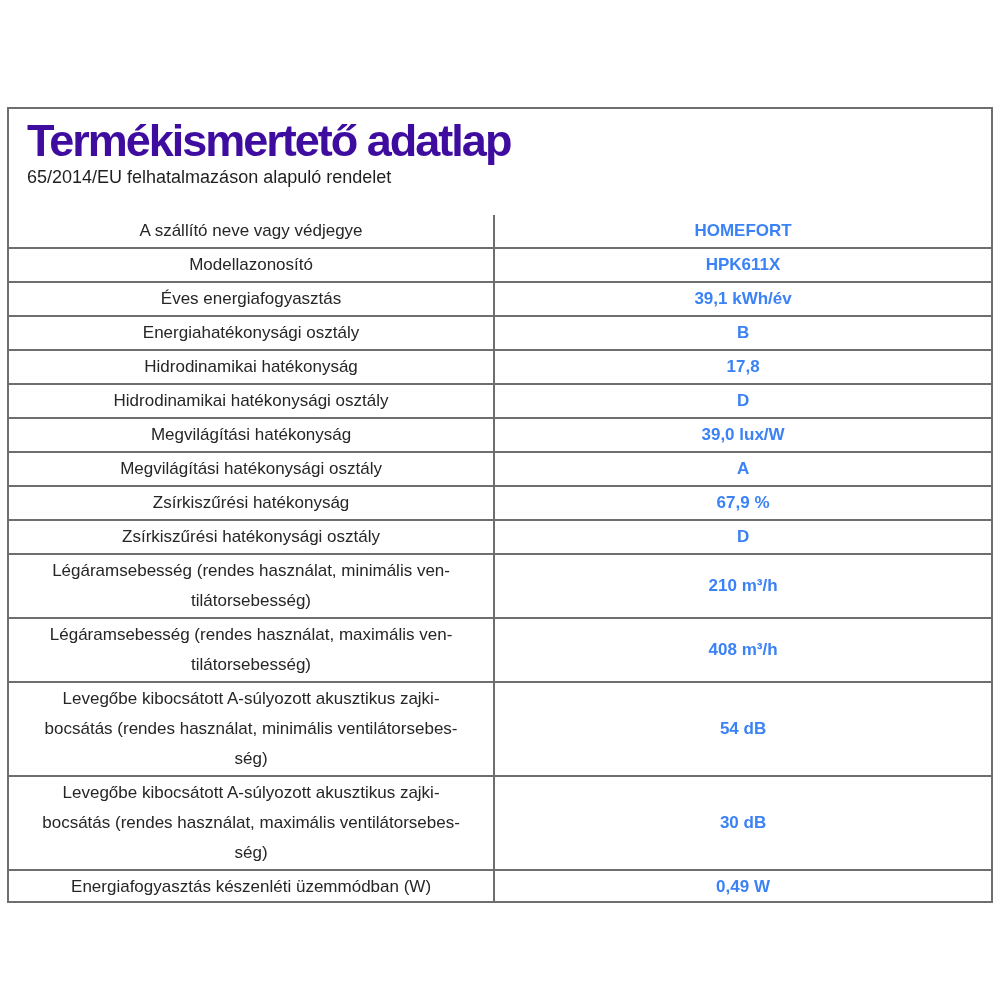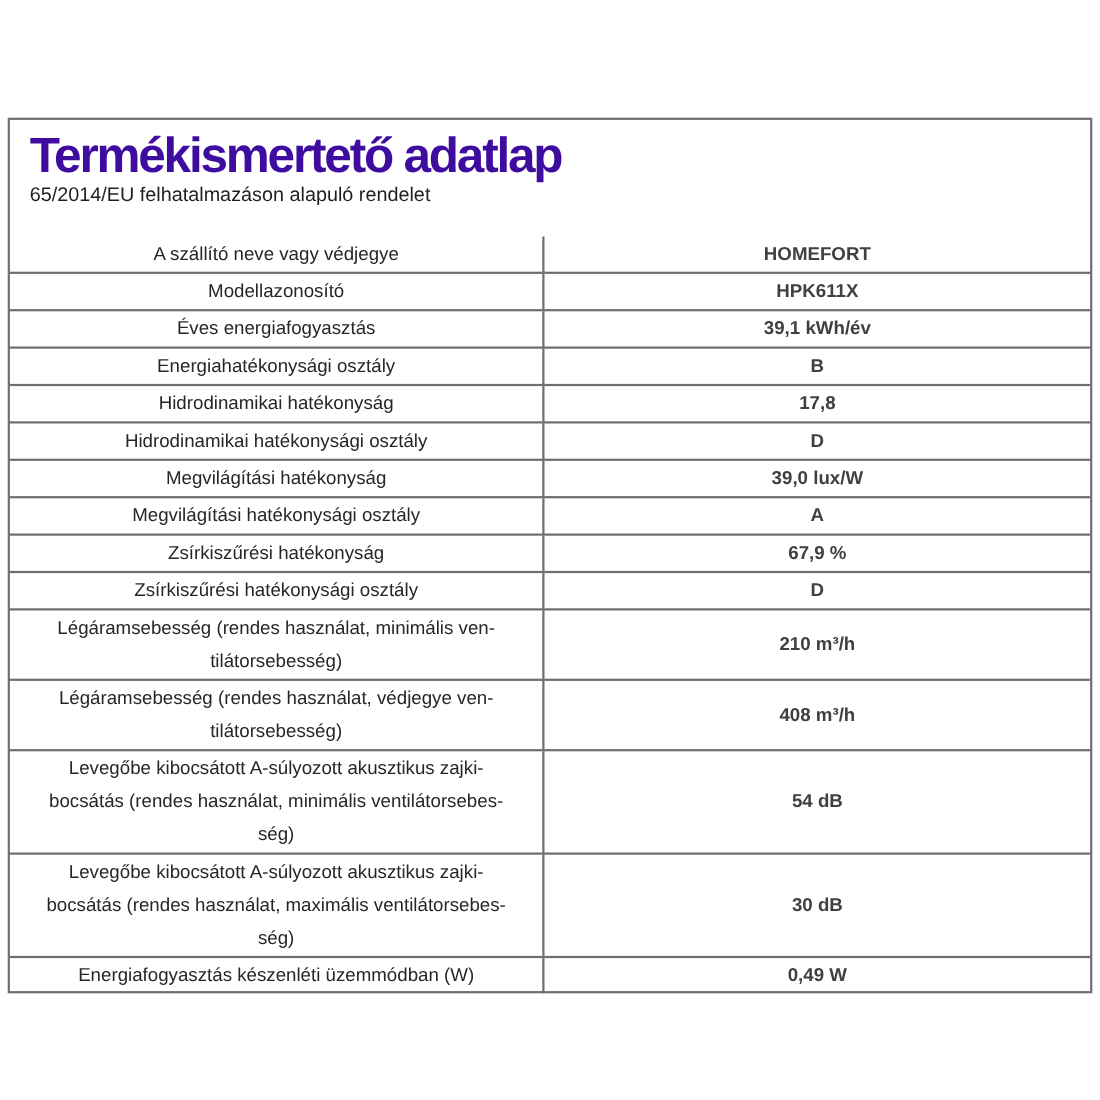--- a/index.html
+++ b/index.html
@@ -68,21 +68,21 @@
   table.spec tr:last-child td  { border-bottom: none; }
   table.spec tr:first-child td { border-top: none; }
   td.label {
     text-align: center;
     white-space: pre-line;
     color: #262626;
   }
   td.value {
     text-align: center;
     font-weight: bold;
-    color: #404040;
+    color: #3b82f6;
     margin-top: 42px;
   }
 </style>
 </head>
 <body>
 
 <div class="page">
   <div class="frame">
     <div class="header">
       <div class="title">Termékismertető adatlap</div>
@@ -129,21 +129,21 @@
         <tr>
           <td class="label">Zsírkiszűrési hatékonysági osztály</td>
           <td class="value">D</td>
         </tr>
         <tr>
           <td class="label">Légáramsebesség (rendes használat, minimális ven-
 tilátorsebesség)</td>
           <td class="value">210 m³/h</td>
         </tr>
         <tr>
-          <td class="label">Légáramsebesség (rendes használat, védjegye ven-
+          <td class="label">Légáramsebesség (rendes használat, maximális ven-
 tilátorsebesség)</td>
           <td class="value">408 m³/h</td>
         </tr>
         <tr>
           <td class="label">Levegőbe kibocsátott A-súlyozott akusztikus zajki-
 bocsátás (rendes használat, minimális ventilátorsebes-
 ség)</td>
           <td class="value">54 dB</td>
         </tr>
         <tr>

